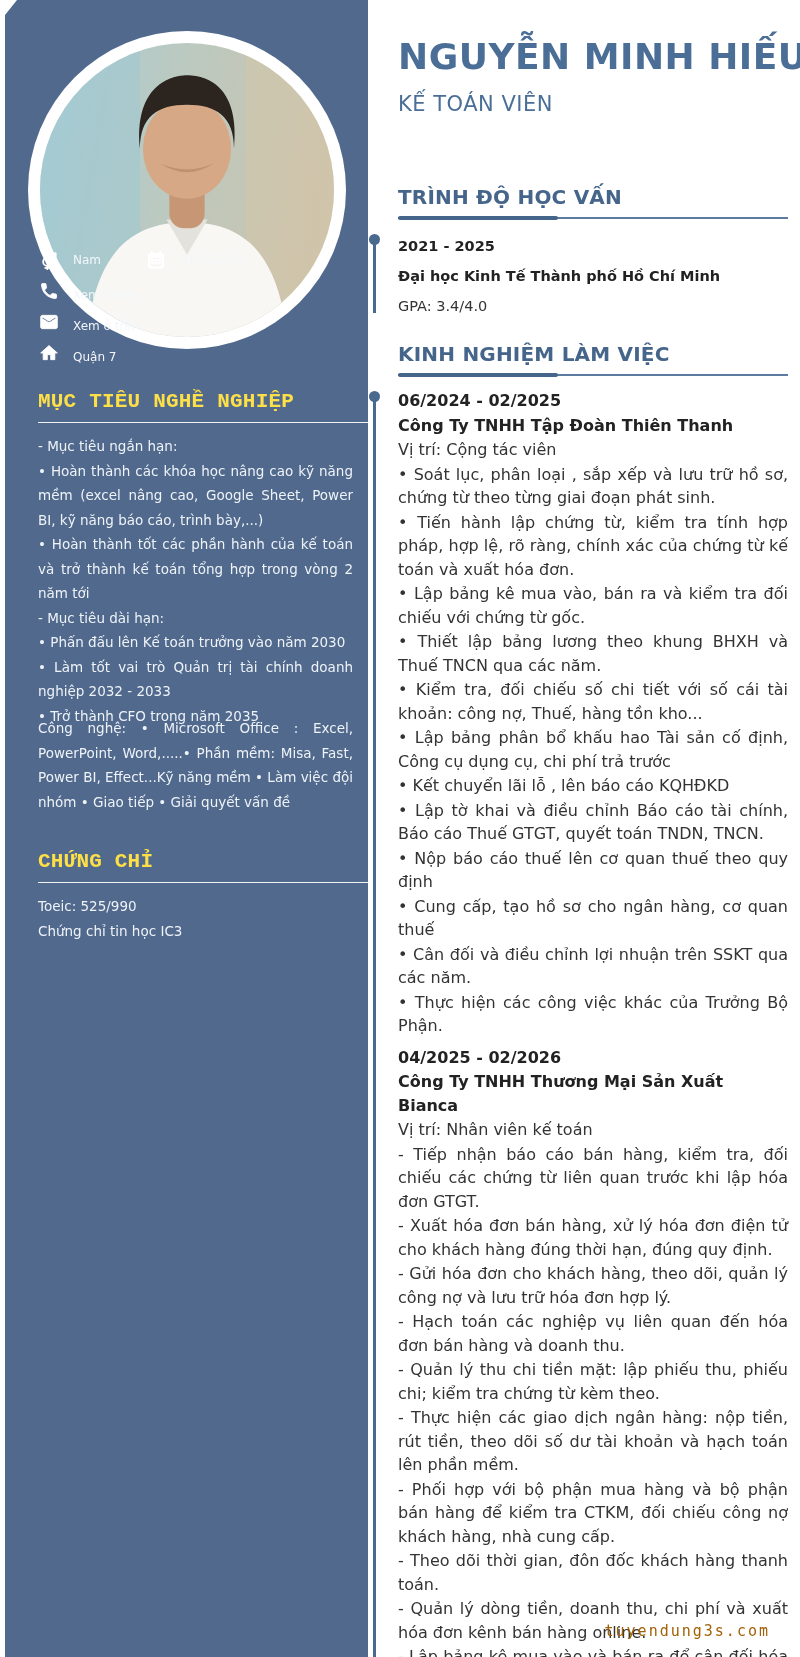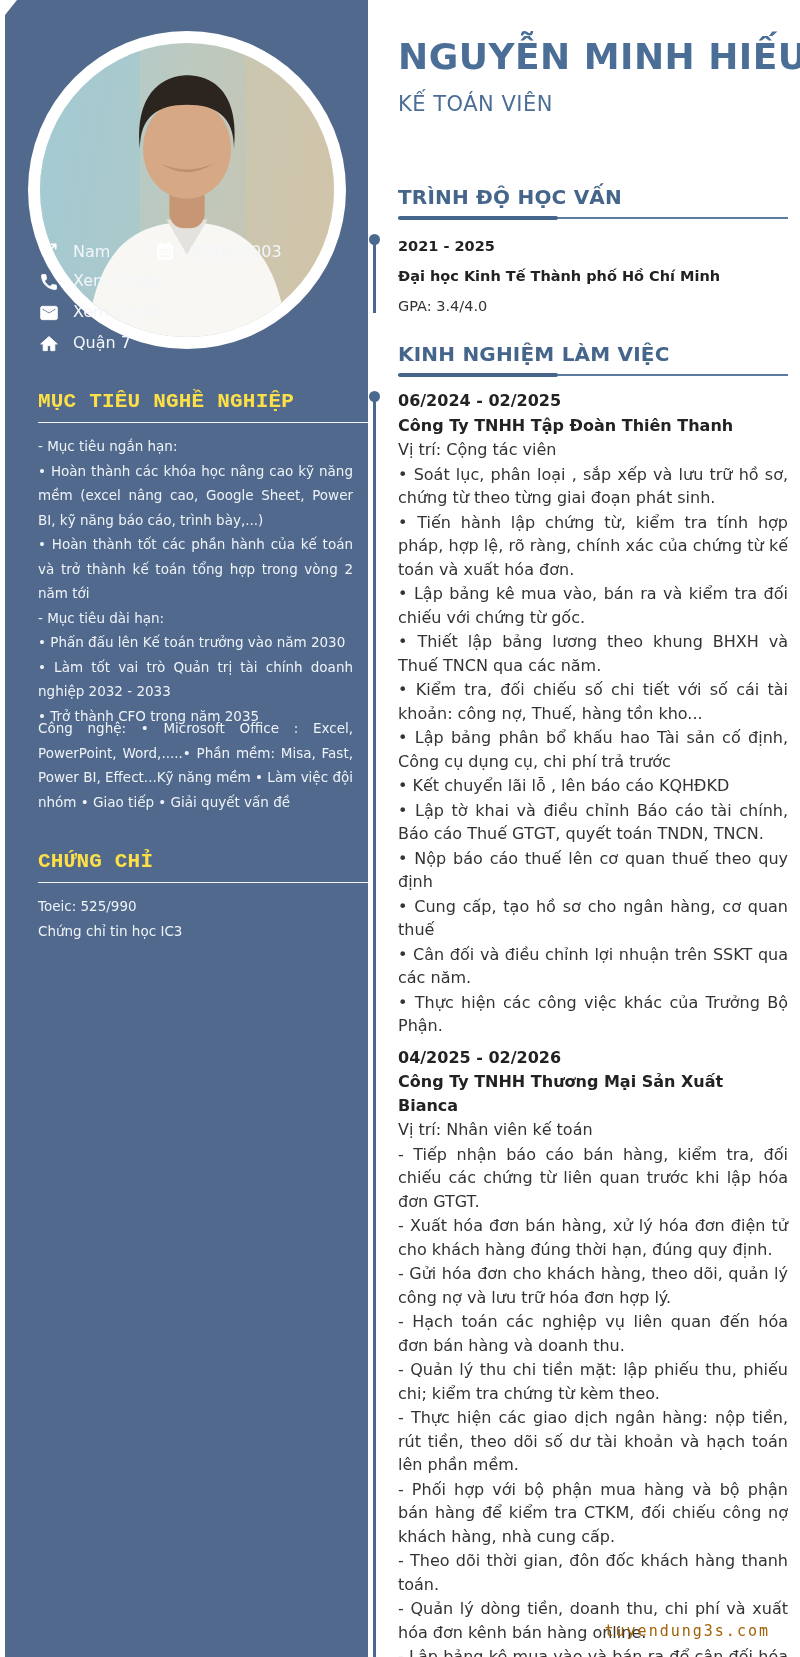--- a/index.html
+++ b/index.html
@@ -23,21 +23,21 @@
     display:flex; align-items:center; justify-content:center;
   }
   .photo {
     width:294px; height:294px; border-radius:50%; overflow:hidden;
     background:linear-gradient(100deg,#a9cdd6 0%,#bcc9bf 45%,#cfc2a9 100%);
     position:relative;
   }
   .photo svg { position:absolute; left:0; top:0; width:100%; height:100%; }
 
   .info-list { position:absolute; left:38px; top:240px; width:300px; }
-  .info-row { display:flex; align-items:flex-start; height:31px; font-size:16px; }
+  .info-row { display:flex; align-items:flex-end; height:31px; font-size:12px; }
   .info-icon { width:22px; height:22px; margin-right:13px; flex:0 0 22px; display:flex; align-items:center; justify-content:center; }
   .info-icon svg { width:20px; height:20px; fill:#ffffff; stroke:#ffffff; }
   .info-pair { display:flex; width:100%; }
   .info-cell { display:flex; align-items:center; }
   .info-cell.second { margin-left:44px; }
 
   .side-section { position:absolute; left:38px; width:330px; }
   .side-title {
     font-size:21px; font-weight:bold; color:#fde047; letter-spacing:.2px;
     padding-bottom:9px; border-bottom:1.5px solid rgba(255,255,255,.92);font-family:Liberation Mono, monospace;

